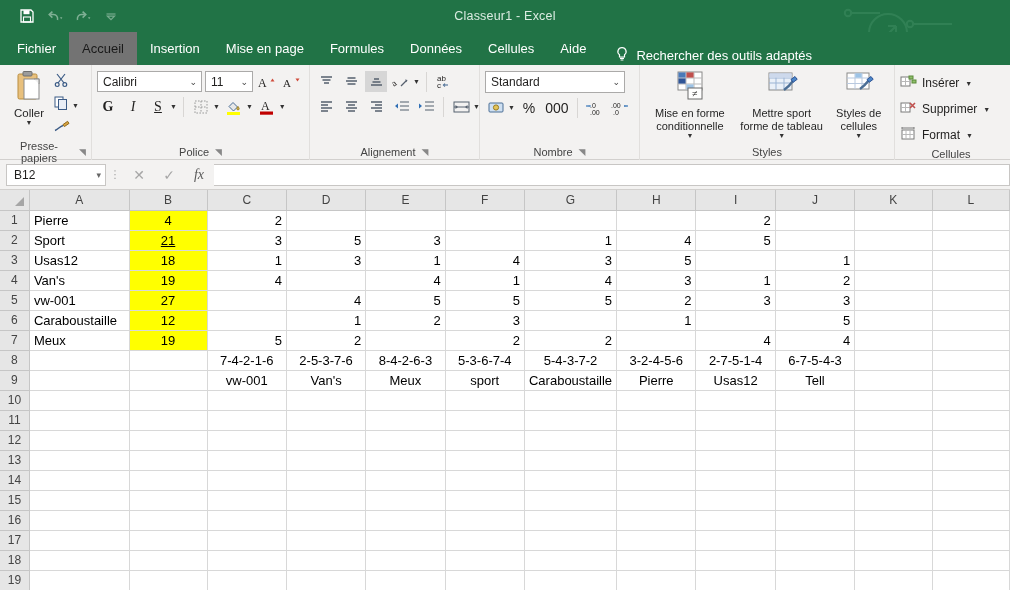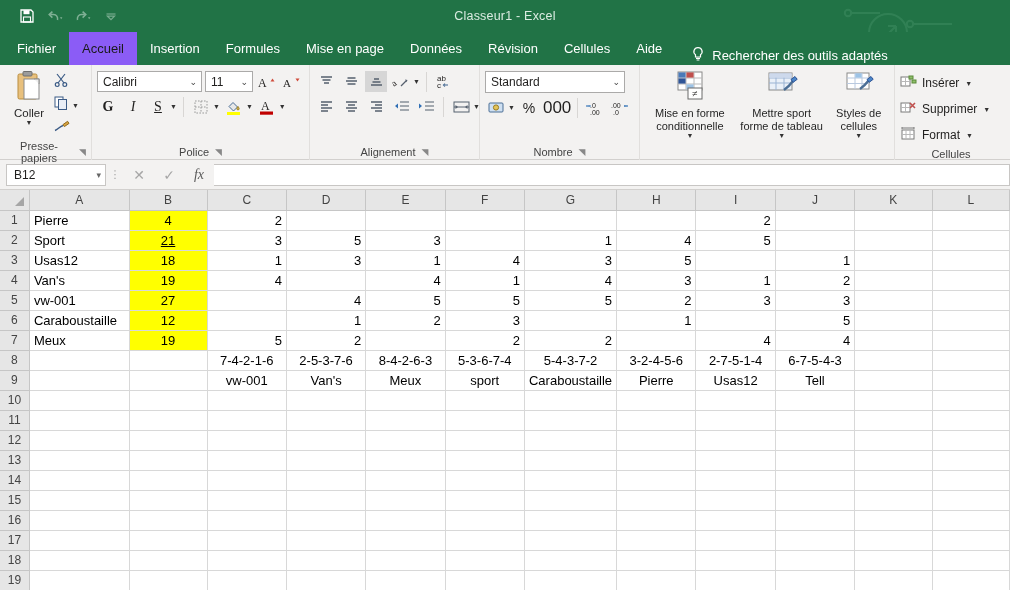--- a/index.html
+++ b/index.html
@@ -38,21 +38,21 @@
   .tabbar {
     height: 33px; background: #217346;
     display: flex; align-items: flex-end; padding-left: 4px;
     position: relative;
   }
   .tab {
     height: 33px; padding: 0 13px;
     display: flex; align-items: center;
     color: #ffffff; font-size: 13px; white-space: nowrap;
   }
-  .tab.active { background: #8b5cf6; color: #1a1a1a; }
+  .tab.active { background: #737373; color: #1a1a1a; }
   .tellme {
     display: flex; align-items: center; gap: 7px;
     color: #ffffff; font-size: 13px; margin-left: 16px; white-space: nowrap;
   }
 
   
   .ribbon {
     height: 95px; background: #f3f2f1;
     border-bottom: 1px solid #d2d0ce;
     display: flex; position: relative;
@@ -209,24 +209,23 @@
         <path d="M64 52 h38 l16 -16 h52"></path>
         <path d="M22 59 h24"></path>
       </g>
     </svg>
   </div>
 
   <div class="tabbar">
     <div class="tab">Fichier</div>
     <div class="tab active">Accueil</div>
     <div class="tab">Insertion</div>
+    <div class="tab">Mise en page</div>
     <div class="tab">Formules</div>
-    <div class="tab">Mise en page</div>
     <div class="tab">Données</div>
-    <div class="tab">Révision</div>
     <div class="tab">Cellules</div>
     <div class="tab">Aide</div>
     <div class="tellme">
       <span>
         <svg width="14" height="16" viewBox="0 0 14 16">
             <path d="M7 1.6a4 4 0 0 1 2.5 7.2V11h-5V8.8A4 4 0 0 1 7 1.6z" fill="none" stroke="#fff" stroke-width="1.2"></path>
             <path d="M5 12.4h4M5.6 14h2.8" stroke="#fff" stroke-width="1.2"></path>
           </svg>
       </span>
       <span>Rechercher des outils adaptés</span>
@@ -472,21 +471,21 @@
             <div class="split">
               <div class="ibtn">
                 <svg width="19" height="16" viewBox="0 0 19 16">
                     <rect x="2" y="3" width="14" height="9" rx="1" fill="#cfe0f2" stroke="#4b6e95"></rect>
                     <circle cx="9" cy="7.5" r="2.6" fill="#e3c35a" stroke="#9a7c1e"></circle>
                   </svg>
               </div>
               <span class="tiny-caret">▼</span>
             </div>
             <div class="ibtn" style="font-size:14px">%</div>
-            <div class="ibtn" style="font-size:17px;min-width:28px">000</div>
+            <div class="ibtn" style="font-size:14px;min-width:28px">000</div>
             <span class="sep"></span>
             <div class="ibtn">
               <svg width="22" height="16" viewBox="0 0 22 16">
                   <text x="6" y="8" font-size="7" font-family="Liberation Sans, sans-serif" fill="#201f1e">.0</text>
                   <text x="6" y="15" font-size="7" font-family="Liberation Sans, sans-serif" fill="#201f1e">.00</text>
                   <path d="M7 5.5l-4 .5 4 .5z" fill="#2f6fb5"></path>
                   <path d="M2 6h4" stroke="#2f6fb5" stroke-width="1.1"></path>
                 </svg>
             </div>
             <div class="ibtn">
@@ -544,20 +543,23 @@
               <path d="M7 8h22M7 13.5h22M15 3v16M22 3v16" stroke="#b9c9df"></path>
               <rect x="15.3" y="3.3" width="6.4" height="4.4" fill="#9dc3e6"></rect>
               <path d="M20 19c3-2 6-5 9-9" stroke="#4b6e95" stroke-width="2.4" fill="none"></path>
               <path d="M27 9.5l4-3 2.2 2.8-4 3z" fill="#4b86c8" stroke="#2f5597"></path>
             </svg>
           </span>
           <span>Styles de cellules</span>
           <span class="caret">▼</span>
         </div>
       </div>
+      <div class="rgroup-label">
+        <span>Styles</span>
+      </div>
     </div>
 
     <div class="rgroup" style="width:112px;border-right:none">
       <div class="rgroup-body">
         <div style="display:flex;flex-direction:column;gap:2px;padding-top:3px">
           <div class="cellrow">
             <span>
               <svg width="17" height="15" viewBox="0 0 17 15">
                   <rect x="1" y="3" width="9" height="9" fill="#fff" stroke="#7a7a7a"></rect>
                   <path d="M1 7.5h9M5.5 3v9" stroke="#b8b8b8"></path>

